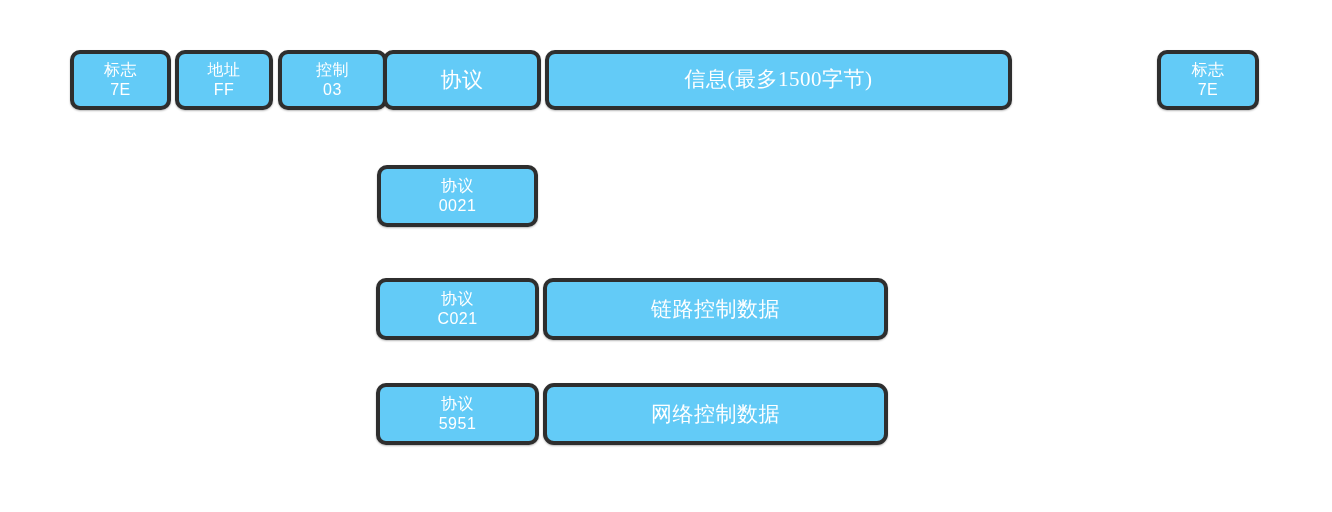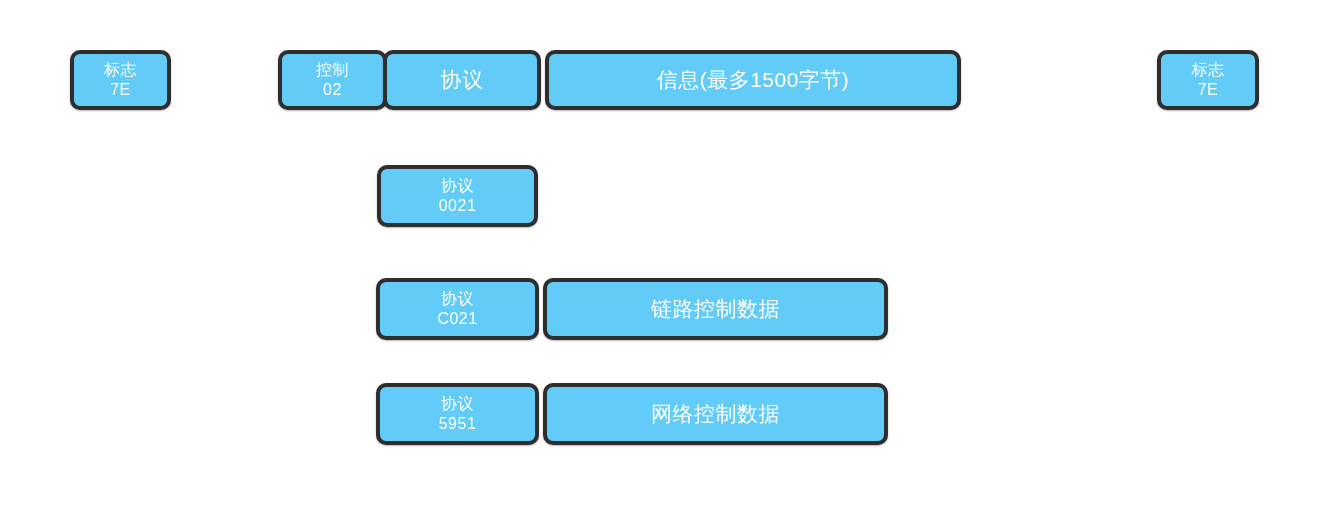--- a/index.html
+++ b/index.html
@@ -35,51 +35,55 @@
   }
   .box .ln { display: block; }
   .two { font-size: 16px; }
 
   
   .r1 { top: 50px; height: 60px; }
   .r1b1 { left: 70px;   width: 101px; }
   .r1b2 { left: 175px;  width: 98px;  }
   .r1b3 { left: 278px;  width: 109px; }
   .r1b4 { left: 383px;  width: 158px; }
-  .r1b5 { left: 545px;  width: 416px; }
+  .r1b5 { left: 545px;  width: 467px; font-family: Liberation Serif, serif; }
   .r1b6 { left: 996px;  width: 157px; }
   .r1b7 { left: 1157px; width: 102px; }
 
   
   .r2 { top: 165px; height: 62px; }
   .r2b1 { left: 377px; width: 161px; }
   .r2b2 { left: 542px; width: 455px; }
 
   
   .r3 { top: 278px; height: 62px; }
   .r3b1 { left: 376px; width: 163px; }
   .r3b2 { left: 543px; width: 345px; }
 
   
   .r4 { top: 383px; height: 62px; }
   .r4b1 { left: 376px; width: 163px; }
-  .r4b2 { left: 543px; width: 345px; }
+  .r4b2 { left: 543px; width: 345px; border-radius: 11px; }
 </style>
 </head>
 <body>
 
 <div class="canvas">
 
   <div class="box two r1 r1b1">
     <span class="ln">标志</span>
     <span class="ln">7E</span>
   </div>
+  <div class="box two r1 r1b2">
+    <span class="ln">地址</span>
+    <span class="ln">FF</span>
+  </div>
   <div class="box two r1 r1b3">
     <span class="ln">控制</span>
-    <span class="ln">02</span>
+    <span class="ln">03</span>
   </div>
   <div class="box r1 r1b4">
     <span class="ln">协议</span>
   </div>
   <div class="box r1 r1b5">
     <span class="ln">信息(最多1500字节)</span>
   </div>
   <div class="box two r1 r1b7">
     <span class="ln">标志</span>
     <span class="ln">7E</span>

